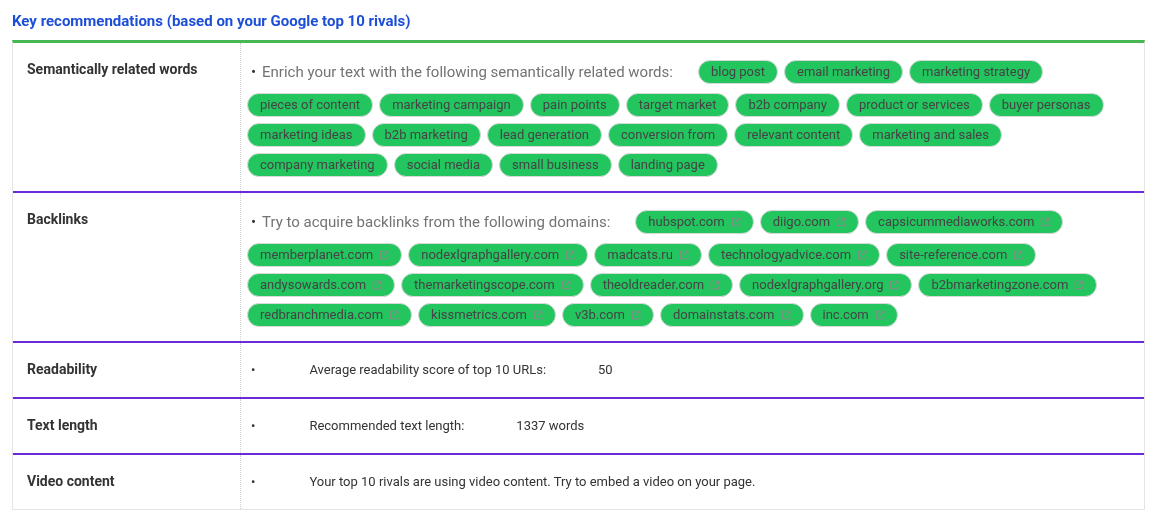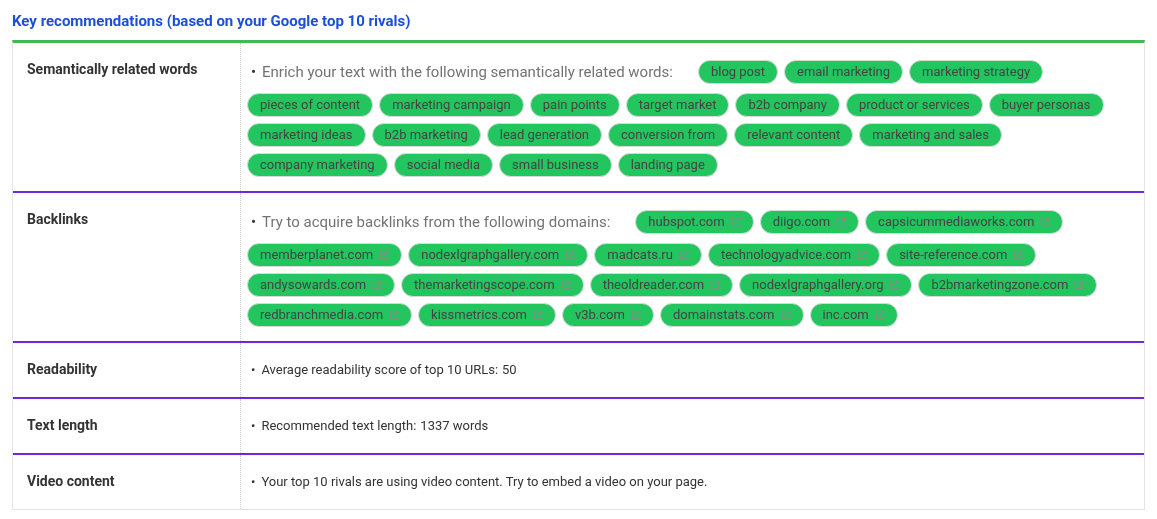--- a/index.html
+++ b/index.html
@@ -80,20 +80,21 @@
     display: inline-block;
     color: #8a8a8a;
   }
   .ext-icon svg { display: block; }
   .plain-line {
     display: inline-flex;
     align-items: center;
     font-size: 13px;
     color: #333;
     margin-left: 4px;
+    gap: 48px;
   }
   .plain-line::before {
     content: "•";
     margin-right: 6px;
     color: #333;
   }
   .val {
     margin-left: 4px;
   }
 </style>

